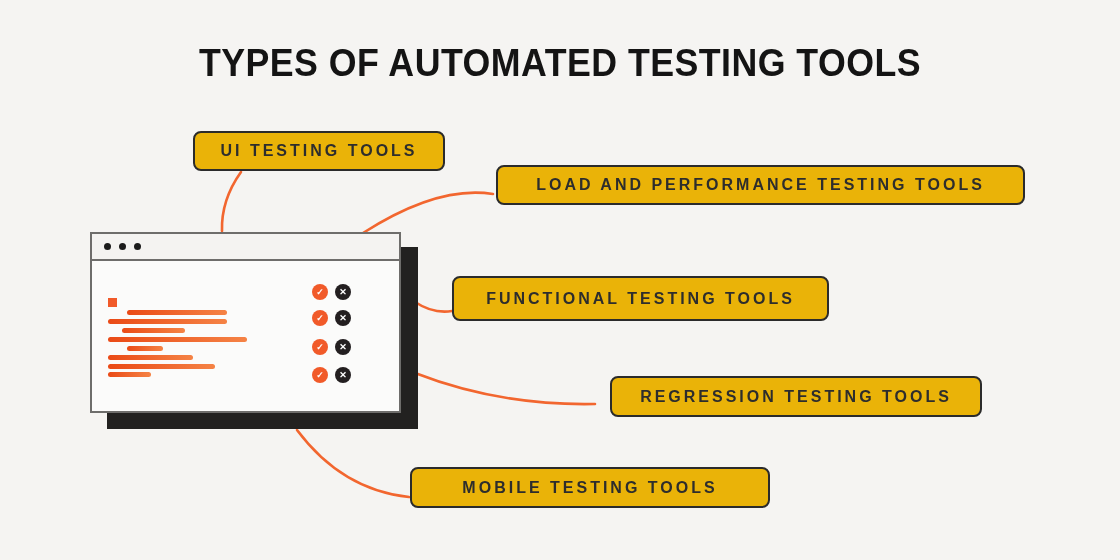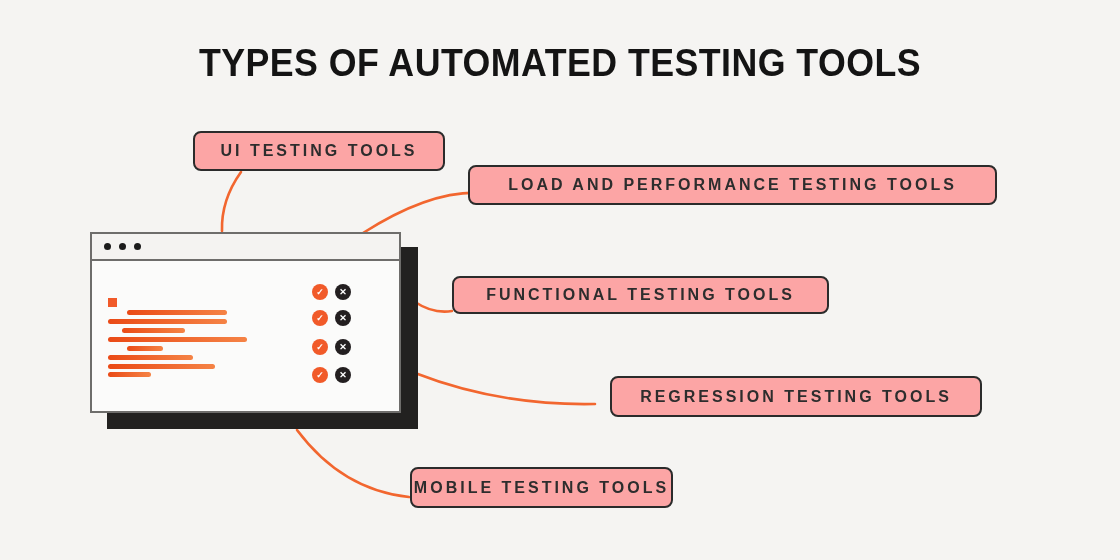--- a/index.html
+++ b/index.html
@@ -47,31 +47,31 @@
   .badge {
     width:16px; height:16px; border-radius:50%;
     display:flex; align-items:center; justify-content:center;
     color:#fff; font-size:9px; font-weight:bold; line-height:1;
   }
   .badge.pass { background:#f15a29; }
   .badge.fail { background:#231f20; }
 
   .label-box {
     position:absolute; z-index:4;
-    background:#fca5a5;
+    background:#eab308;
     border:2px solid #2b2b2b; border-radius:8px;
     display:flex; align-items:center; justify-content:center;
     font-size:16px; font-weight:700; letter-spacing:3px;
     color:#2d2d2d; text-transform:uppercase; white-space:nowrap;
   }
   .box-ui         { left:193px; top:131px; width:252px; height:40px; }
-  .box-load       { left:468px; top:165px; width:529px; height:40px; }
-  .box-functional { left:452px; top:276px; width:377px; height:38px; }
+  .box-load       { left:496px; top:165px; width:529px; height:40px; }
+  .box-functional { left:452px; top:276px; width:377px; height:45px; }
   .box-regression { left:596px; top:376px; width:372px; height:41px;margin-left:14px; }
-  .box-mobile     { left:410px; top:467px; width:263px; height:41px; }
+  .box-mobile     { left:410px; top:467px; width:360px; height:41px; }
 </style>
 </head>
 <body>
 
 <h1 class="page-title">TYPES OF AUTOMATED TESTING TOOLS</h1>
 
 <svg class="connectors" width="1120" height="560">
   <path d="M 241 172 Q 221 200 222 231"></path>
   <path d="M 363 233 Q 438 185 493 194"></path>
   <path d="M 415 302 Q 433 314 452 311"></path>

